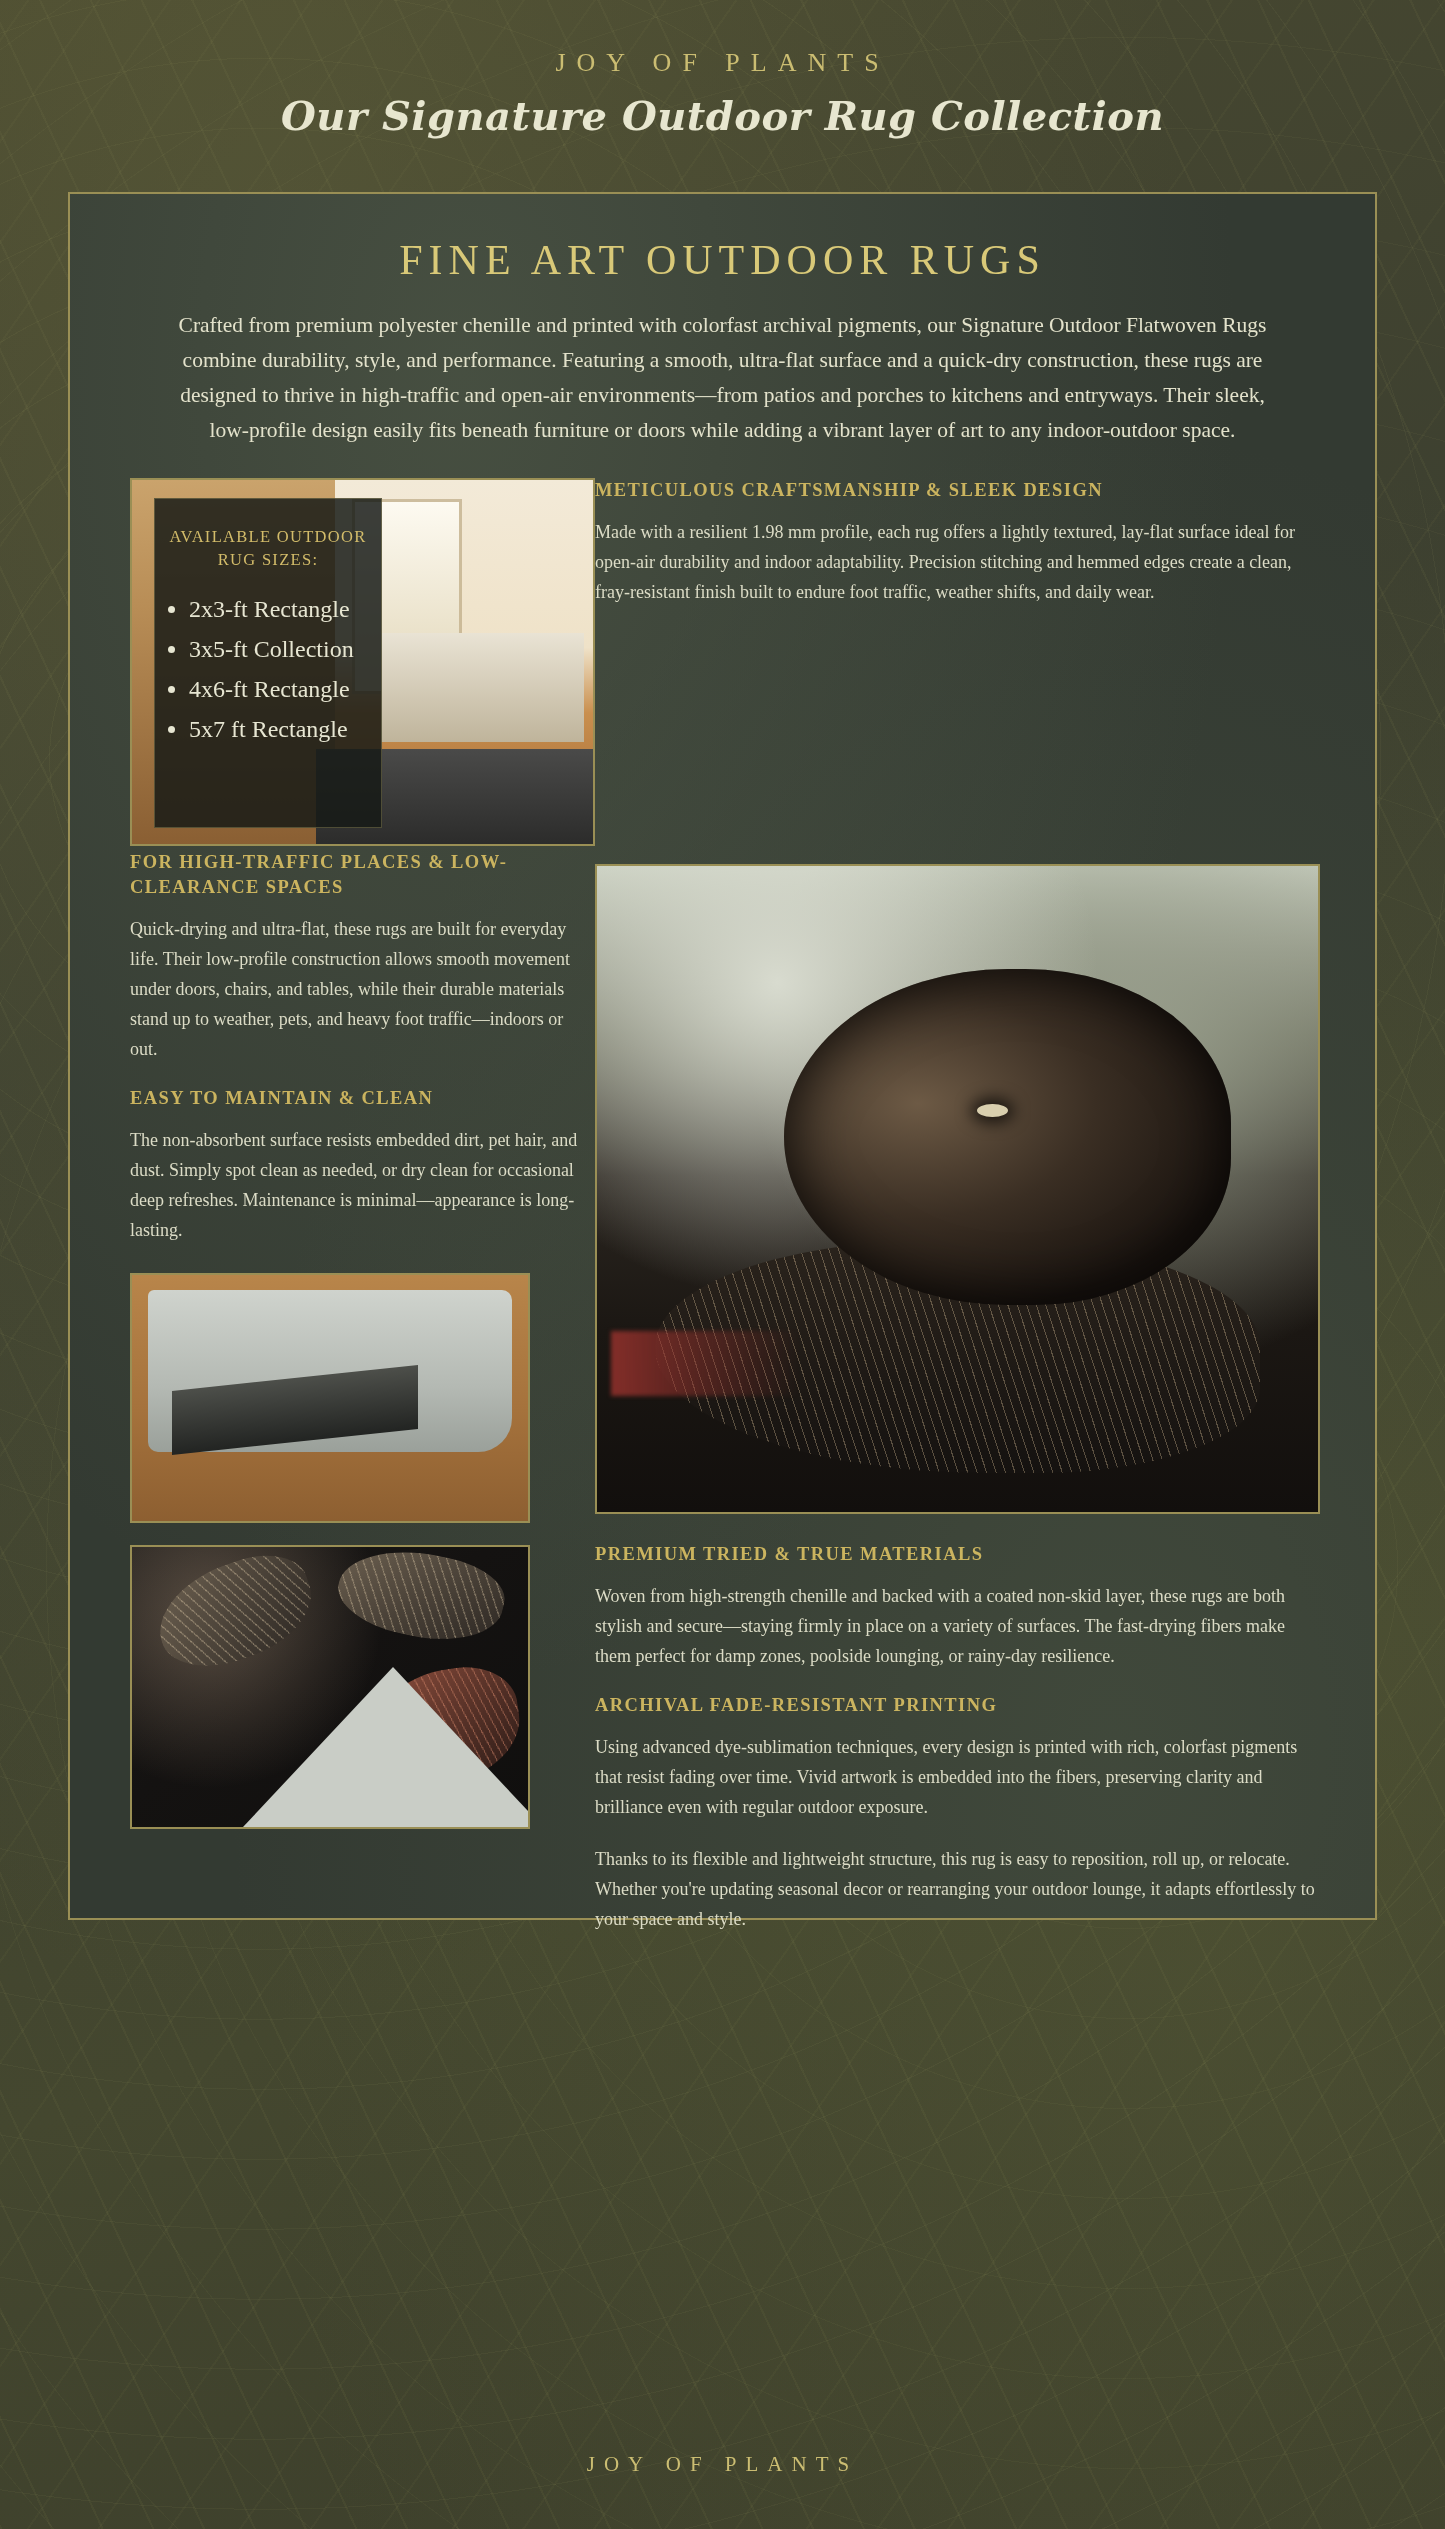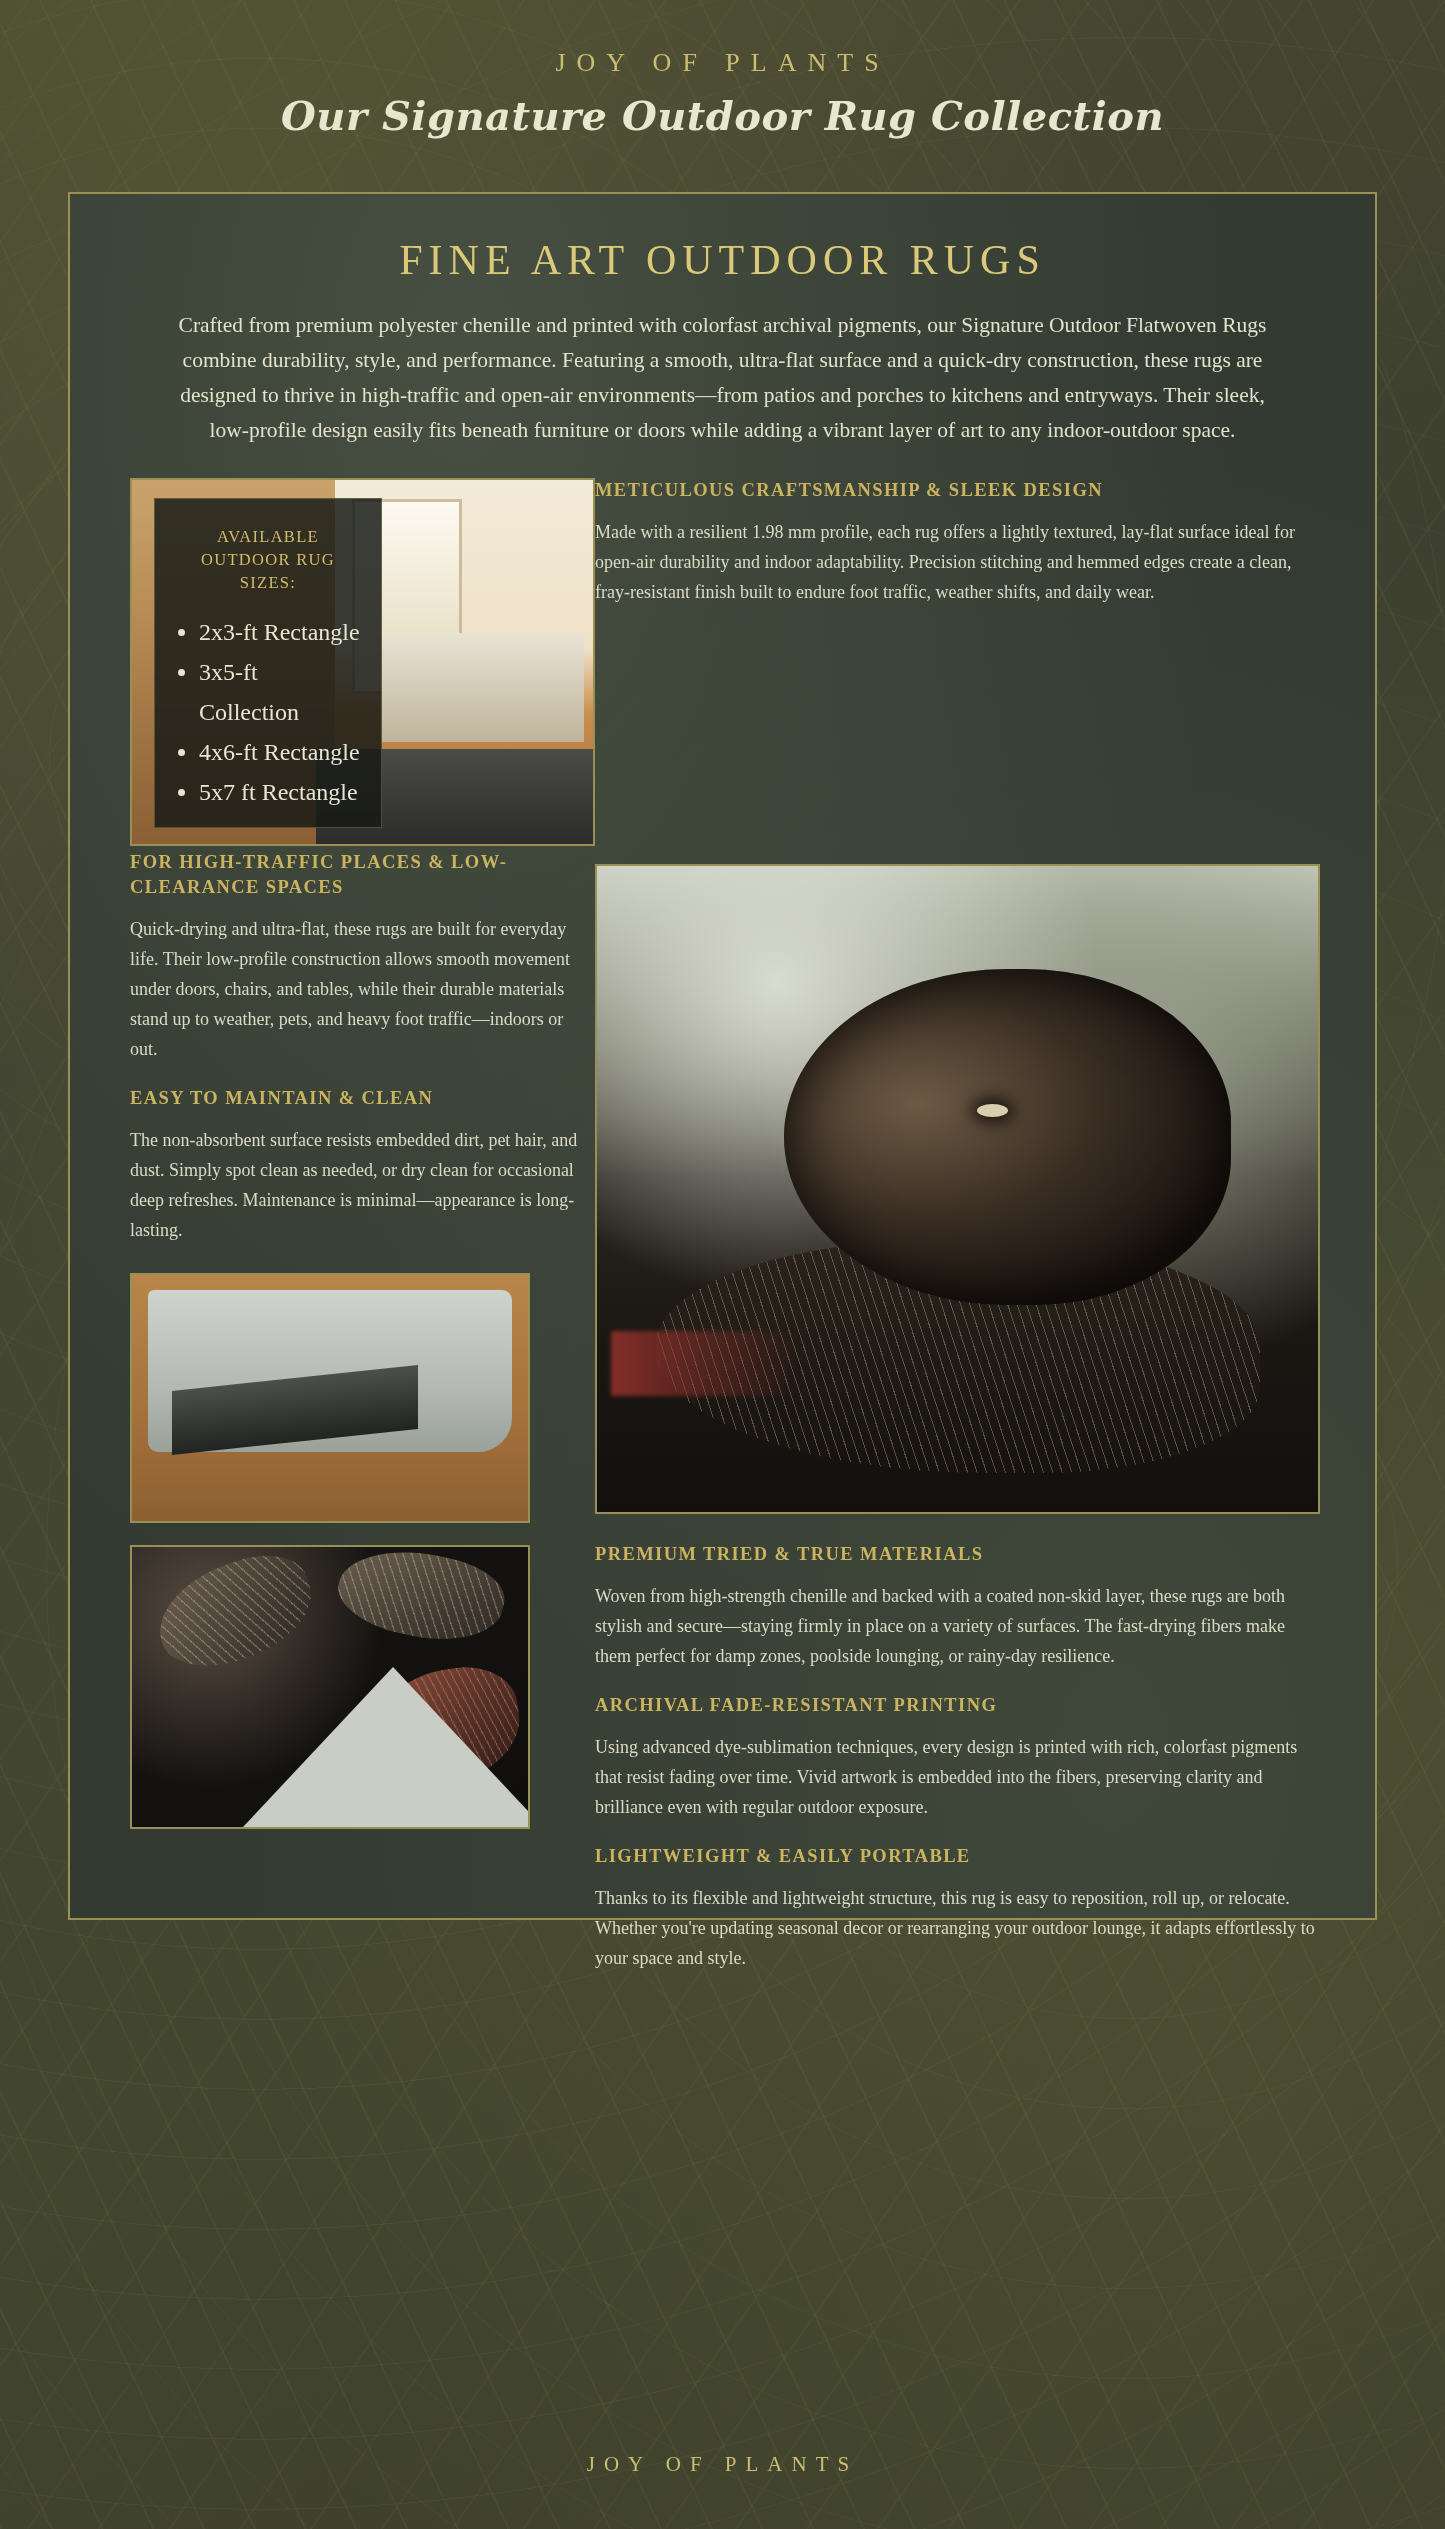--- a/index.html
+++ b/index.html
@@ -174,21 +174,21 @@
     width: 60%; height: 26%;
     background: linear-gradient(180deg,#4a4a49,#2c2c2b);
   }
   .sizes-card {
     position: absolute;
     left: 22px; top: 18px;
     width: 228px;
     height: 330px;
     background: rgba(22,25,22,0.84);
     border: 1px solid rgba(180,170,110,.35);
-    padding: 26px 18px;
+    padding: 26px 8px;
   }
   .sizes-title {
     color: #d3bc6a;
     text-align: center;
     font-size: 16.5px;
     letter-spacing: 1.3px;
     line-height: 23px;
     margin-bottom: 18px;
   }
   .sizes-list {
@@ -378,20 +378,19 @@
       </div>
 
       <div style="height:28px;"></div>
 
       <h3 class="heading">PREMIUM TRIED &amp; TRUE MATERIALS</h3>
       <p class="body-text">Woven from high-strength chenille and backed with a coated non-skid layer, these rugs are both stylish and secure—staying firmly in place on a variety of surfaces. The fast-drying fibers make them perfect for damp zones, poolside lounging, or rainy-day resilience.</p>
 
       <h3 class="heading">ARCHIVAL FADE-RESISTANT PRINTING</h3>
       <p class="body-text">Using advanced dye-sublimation techniques, every design is printed with rich, colorfast pigments that resist fading over time. Vivid artwork is embedded into the fibers, preserving clarity and brilliance even with regular outdoor exposure.</p>
 
-      <h3 class="heading">LIGHTWEIGHT &amp; EASILY PORTABLE</h3>
       <p class="body-text">Thanks to its flexible and lightweight structure, this rug is easy to reposition, roll up, or relocate. Whether you're updating seasonal decor or rearranging your outdoor lounge, it adapts effortlessly to your space and style.</p>
     </div>
   </div>
 
 </div>
 
 <div class="footer">JOY OF PLANTS</div>
 
 </body></html>

